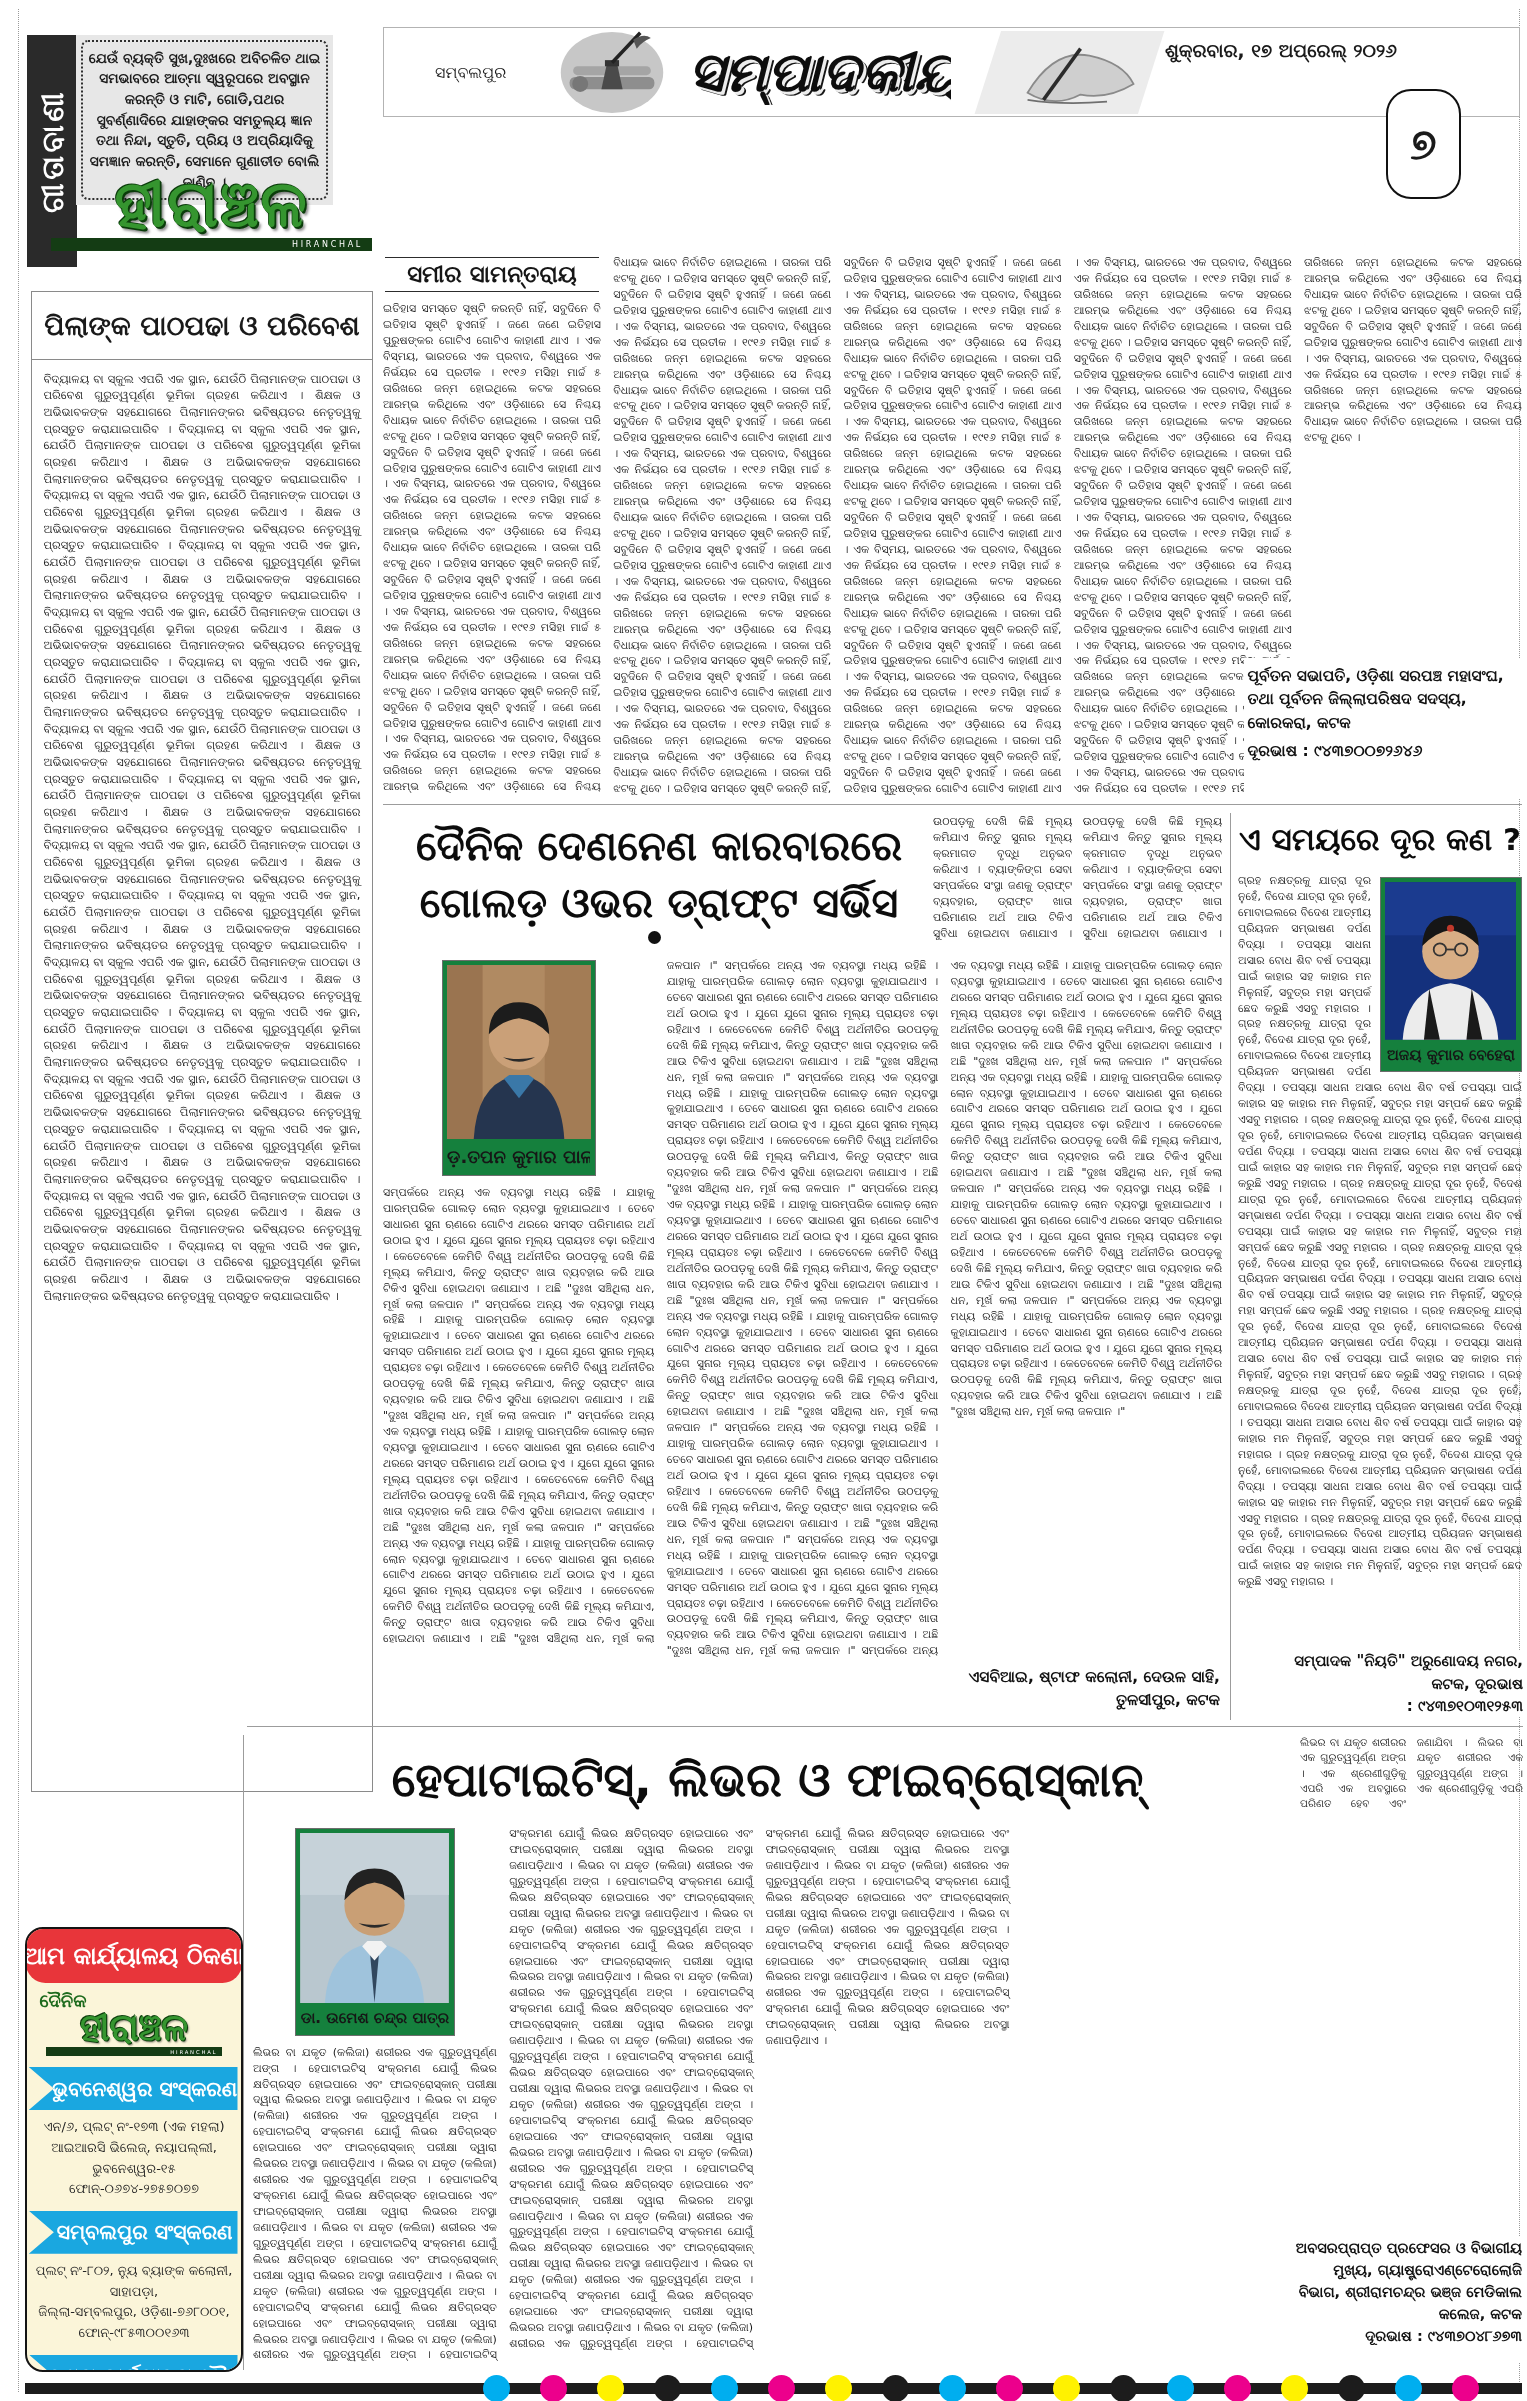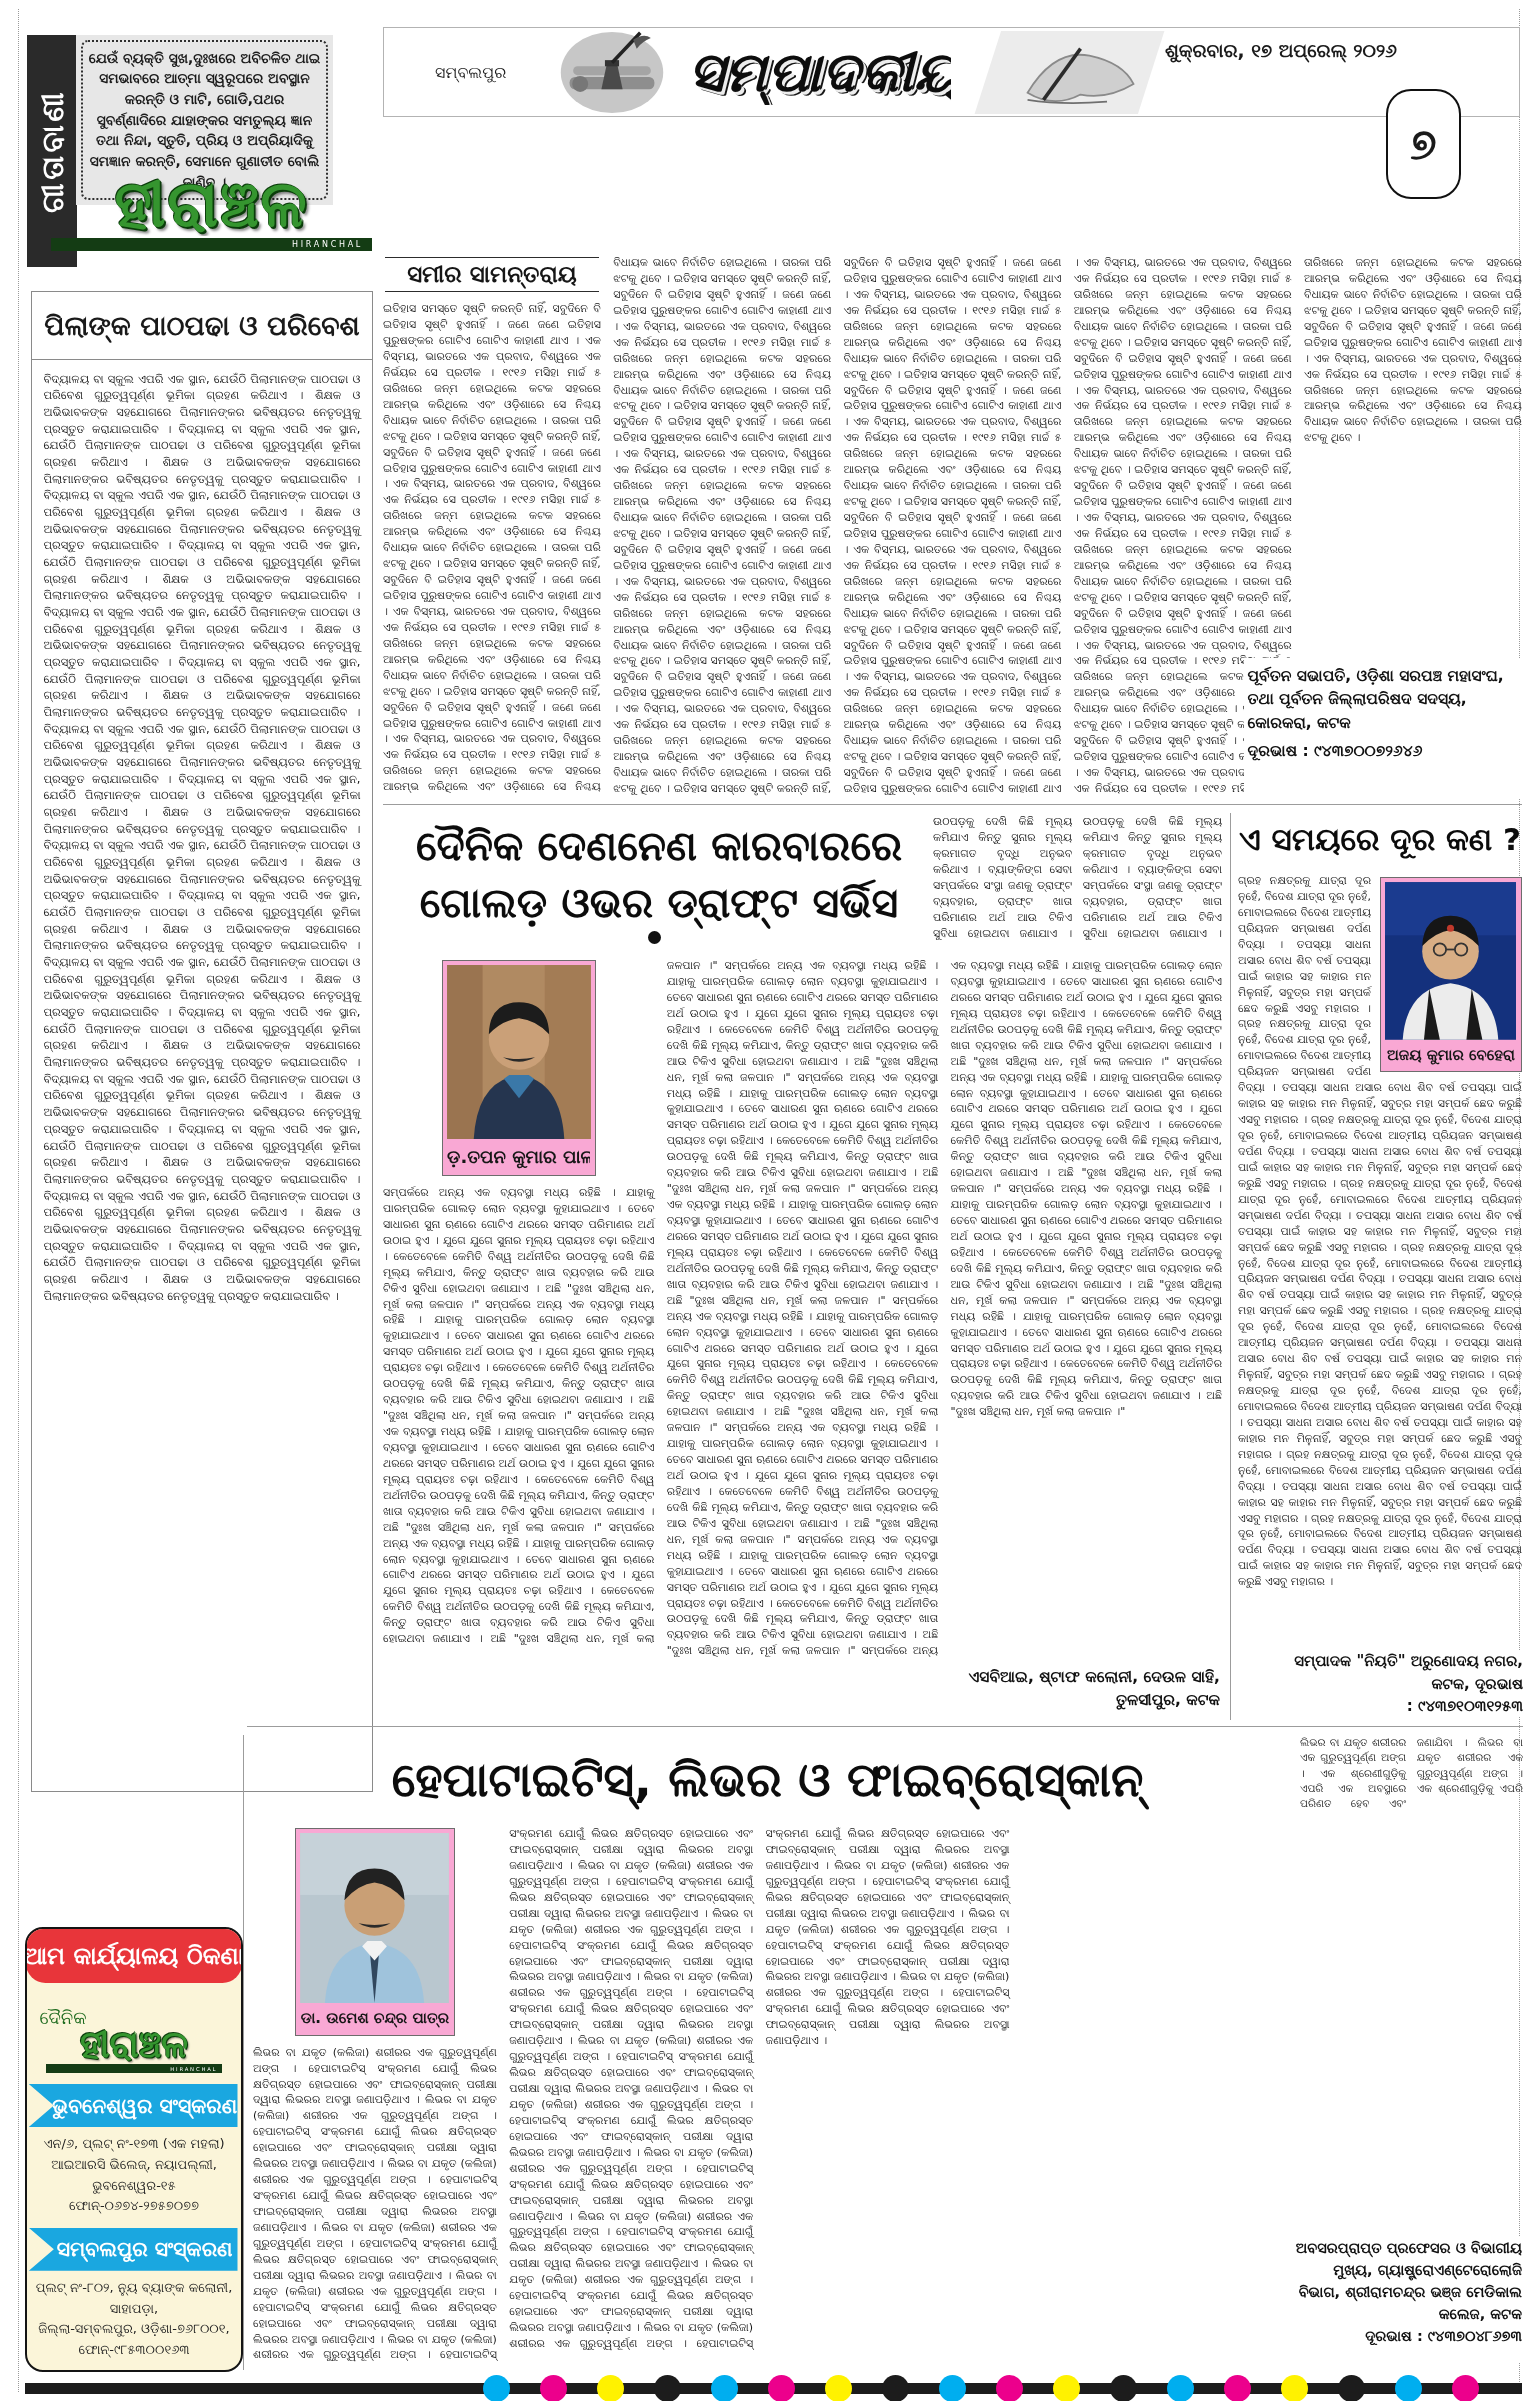--- a/index.html
+++ b/index.html
@@ -31,21 +31,21 @@
   .logo-block{position:absolute;left:51px;top:172px;width:321px;height:106px;text-align:center;}
   .logo-odia{font-size:64px;font-weight:800;color:#35952f;line-height:1.0;letter-spacing:1.8px;white-space:nowrap;overflow:hidden;
              text-shadow:-0.9px -0.9px 0 #0b3d0b,0.9px 0.9px 0 #0b3d0b,1.8px 1.8px 0 #0b3d0b,3.5px 3.5px 2.7px rgba(0,0,0,.45);}
   .logo-bar{height:13.3px;background:#143c14;margin-top:1.8px;display:flex;align-items:center;justify-content:flex-end;
             color:#fff;font-size:8px;letter-spacing:2.7px;padding-right:9px;}
   
   .jtext{text-align:justify;line-height:1.45;color:#161616;}
   .headline{font-weight:800;color:#0c0c0c;text-align:center;white-space:nowrap;overflow:hidden;}
   .byline{border-top:1.8px solid #2c2c2c;border-bottom:1.8px solid #2c2c2c;text-align:center;
           font-size:23px;font-weight:bold;padding:0 0;margin:1.8px 1.8px 9px;break-inside:avoid;}
-  .photo-frame{border:0.9px solid #6d6d6d;background:#f9a8d4;padding:4.4px;box-sizing:border-box;break-inside:avoid;}
+  .photo-frame{border:0.9px solid #6d6d6d;background:#15803d;padding:4.4px;box-sizing:border-box;break-inside:avoid;}
   .photo-frame svg{display:block;}
   .photo-cap{font-size:18px;font-weight:bold;text-align:center;padding-top:5.3px;white-space:nowrap;overflow:hidden;}
   .credit{position:absolute;background:#fff;font-weight:bold;color:#111;line-height:1.5;}
   .rule-h{position:absolute;border-top:1.8px solid #9c9c9c;}
   .rule-v{position:absolute;border-left:0.9px solid #9c9c9c;}
   
   .left-article{position:absolute;left:31px;top:291px;width:342px;height:1501px;border:0.9px solid #8a8a8a;box-sizing:border-box;}
   .la-head{height:67px;border-bottom:0.9px solid #8a8a8a;display:flex;align-items:center;justify-content:center;
            font-size:27px;font-weight:800;white-space:nowrap;overflow:hidden;}
   .la-body{height:1416px;box-sizing:border-box;padding:10.6px 11.5px;font-size:11.5px;overflow:hidden;}
@@ -75,21 +75,21 @@
                column-fill:auto;font-size:10.6px;overflow:hidden;}
   .health-body{position:absolute;left:253px;top:1826px;width:1269px;height:539px;
                column-count:5;column-gap:12.4px;column-fill:auto;font-size:11px;overflow:hidden;}
   .frame-umesh{width:160px;margin:1.8px auto 9px;}
   .health-credit{left:1288px;top:2237px;width:234px;height:126px;font-size:14.6px;text-align:right;}
   
   .office-box{position:absolute;left:25px;top:1927px;width:218px;height:445px;border:2.7px solid #141414;
               border-radius:18px;background:#fbf5d9;box-sizing:border-box;overflow:hidden;}
   .office-red{margin:-0.9px -0.9px 0;height:55px;background:#e8353a;border-radius:14px 14px 19.5px 19.5px;
               display:flex;align-items:center;justify-content:center;color:#fff;font-size:24px;font-weight:800;white-space:nowrap;overflow:hidden;}
-  .office-daily{font-size:18px;font-weight:normal;color:#1e6b1e;padding:7px 0 0 12.4px;margin-top:17px;}
+  .office-daily{font-size:18px;font-weight:bold;color:#1e6b1e;padding:7px 0 0 12.4px;}
   .office-logo{text-align:center;margin-top:-3.5px;}
   .office-logo .o-odia{font-size:37px;font-weight:800;color:#35952f;line-height:1.05;white-space:nowrap;overflow:hidden;
               text-shadow:-0.9px -0.9px 0 #0b3d0b,0.9px 0.9px 0 #0b3d0b,1.8px 1.8px 1.8px rgba(0,0,0,.4);}
   .office-logo .o-bar{height:9px;background:#143c14;width:82%;margin:0 auto;display:flex;align-items:center;
               justify-content:flex-end;color:#fff;font-size:5.3px;letter-spacing:1.8px;padding-right:4.4px;box-sizing:border-box;}
   .ribbon{height:43px;margin:10.6px 3.5px 7px 1.8px;background:#1aa7e0;color:#fff;font-size:20.4px;font-weight:800;
           display:flex;align-items:center;justify-content:center;padding-left:23px;box-sizing:border-box;
           clip-path:polygon(0 0,100% 0,100% 100%,0 100%,12% 50%);white-space:nowrap;overflow:hidden;}
   .office-addr{font-size:13px;font-weight:500;text-align:center;line-height:1.6;color:#222;padding:0 5.3px;}
   

